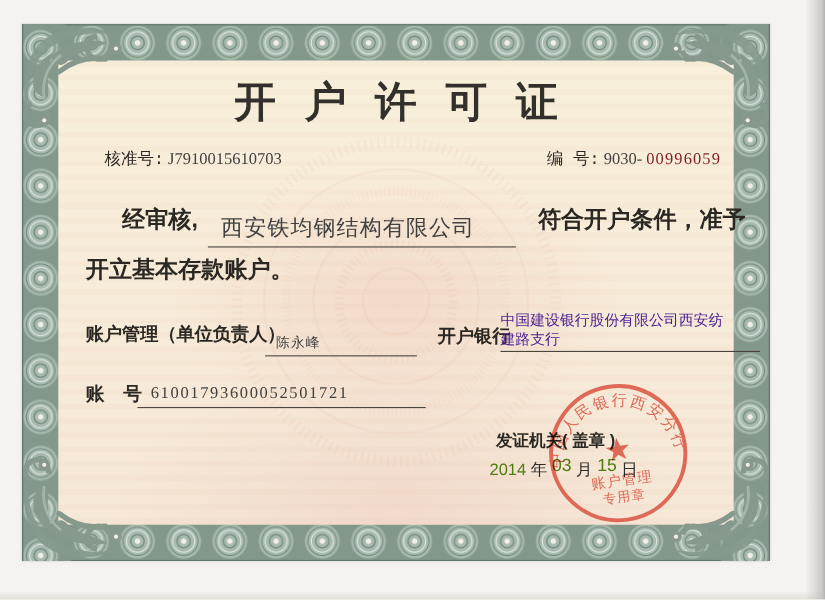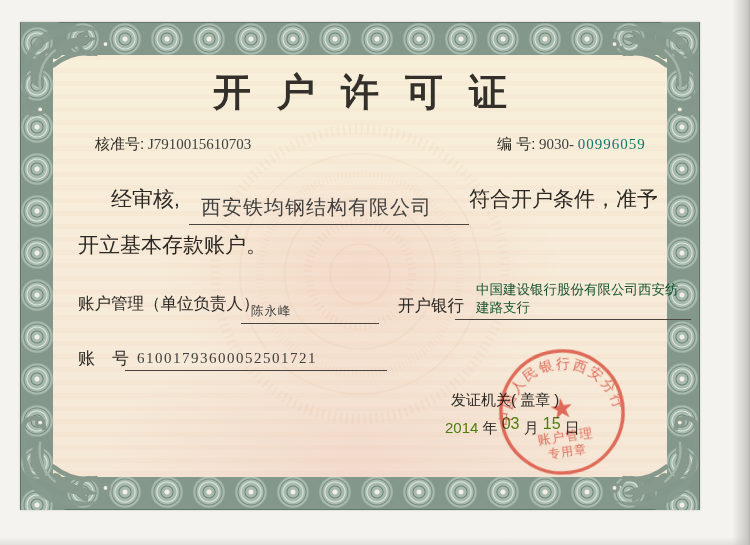--- a/index.html
+++ b/index.html
@@ -75,35 +75,35 @@
   }
   .rosette{position:absolute;left:50%;top:52%;transform:translate(-50%,-50%);opacity:.5;}
   
   .content{position:absolute;left:33px;top:33px;right:33px;bottom:33px;color:#2e2b28;z-index:4;}
   .abs{position:absolute;white-space:nowrap;}
   .title{
     left:0;right:0;top:12px;text-align:center;
     font-size:38px;font-weight:bold;letter-spacing:26px;text-indent:26px;
     color:#33302b;font-family:"Liberation Serif", serif;
   }
-  .label{font-family:"Liberation Sans", sans-serif;font-weight:normal;color:#2b2823;}
-  .small-label{font-family:Liberation Sans, sans-serif;color:#2b2823;margin-top:11px;}
+  .label{font-family:"Liberation Sans", sans-serif;font-weight:bold;color:#2b2823;}
+  .small-label{font-family:Liberation Mono, monospace;color:#2b2823;margin-top:11px;}
   .fillin{font-family:"Liberation Serif", serif;color:#404040;}
   .uline{border-bottom:1.5px solid #4a463f;}
   .row-approval{left:42px;top:80px;font-size:15px;}
   .row-serial{left:444px;top:80px;font-size:15px;}
-  .serial-number{color:#0f766e;letter-spacing:1px;}
+  .serial-number{color:#7f1d1d;letter-spacing:1px;}
   .review-label{left:58px;top:130px;font-size:21px;}
   .company{left:136px;top:139px;width:268px;padding:0 0 3px 12px;font-size:20px;letter-spacing:1px;}
-  .condition{left:416px;top:130px;font-size:21px;}
+  .condition{left:436px;top:130px;font-size:21px;}
   .open-line{left:25px;top:176px;font-size:21px;}
   .legal-label{left:25px;top:238px;font-size:16.5px;}
   .legal-name{left:188px;top:248px;width:128px;padding:0 0 3px 10px;font-size:12.5px;letter-spacing:1px;}
   .bank-label{left:345px;top:240px;font-size:16.5px;}
-  .bank-names{left:423px;top:227px;width:236px;font-size:13.5px;line-height:17.5px;white-space:normal;color:#14532d;font-family:Liberation Mono, monospace;}
+  .bank-names{left:402px;top:227px;width:236px;font-size:13.5px;line-height:17.5px;white-space:normal;color:#4c1d95;font-family:Liberation Sans, sans-serif;}
   .bank-uline{left:402px;top:264px;width:236px;height:0;border-bottom:1.5px solid #4a463f;}
   .account-label{left:25px;top:292px;font-size:17px;}
   .account-number{left:72px;top:295px;width:250px;padding:0 0 3px 12px;font-size:15px;letter-spacing:1.5px;}
   .issuer{left:398px;top:336px;font-size:15px;}
   .date-line{left:392px;top:360px;font-size:15px;font-family:"Liberation Sans", sans-serif;}
   .date-num{font-family:Liberation Sans, sans-serif;color:#4d7c0f;}
   .date-raised{font-size:16px;vertical-align:4px;margin-top:14px;}
   
   .seal{
     position:absolute;left:443px;top:291px;width:132px;height:132px;

